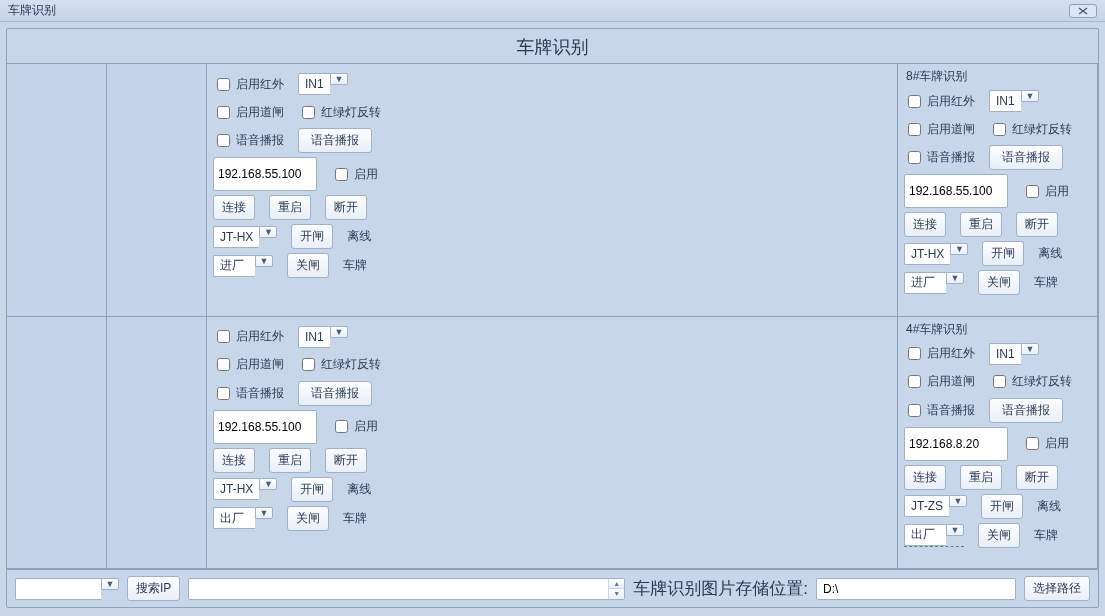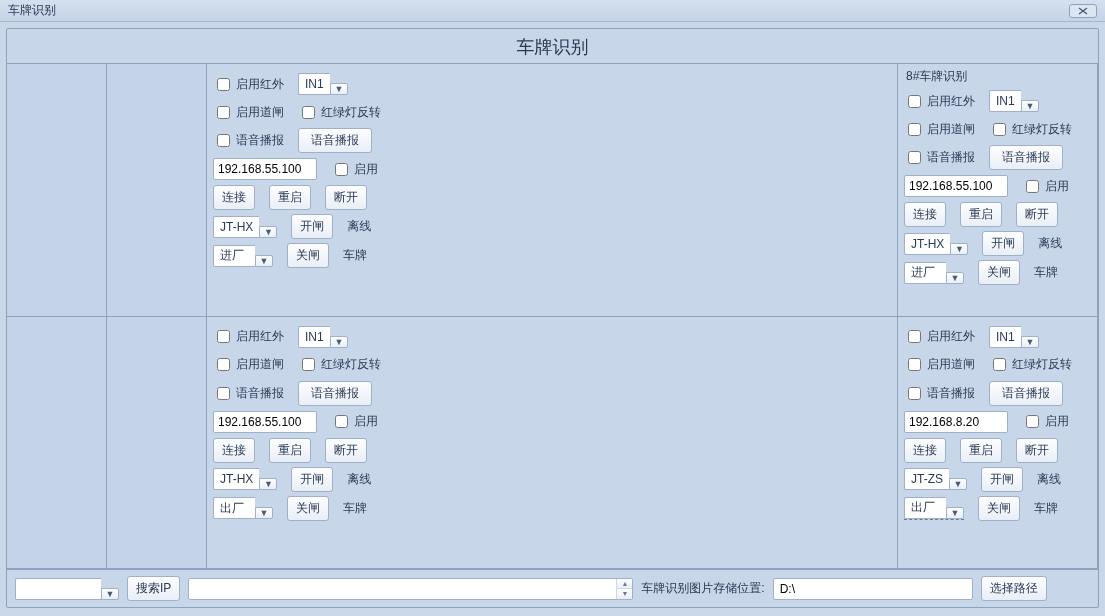--- a/index.html
+++ b/index.html
@@ -107,26 +107,26 @@
     font-family: inherit;
   }
   .btn-wide { min-width: 74px; }
   .sel, .txt {
     background: #ffffff;
     border: 1px solid #9fb1c9;
     border-radius: 2px;
     padding: 2px 4px;
     font-size: 12px;
     font-family: inherit;
-    height: 22px;
+    height: 34px;
   }
   .txt { width: 100px; }
   .combo {
     display: inline-flex;
-    align-items: flex-end;
+    align-items: flex-start;
   }
   .combo .txt-c {
     background: #fff;
     border: 1px solid #9fb1c9;
     border-right: none;
     border-radius: 2px 0 0 2px;
     padding: 2px 6px;
     font-size: 12px;
     height: 22px;
     display: flex;
@@ -174,21 +174,21 @@
     border-left: 1px solid #cdd7e5;
   }
   .spinner-btns div {
     flex: 1;
     display: flex; align-items: center; justify-content: center;
     font-size: 7px; color: #6b7b94;
     cursor: pointer;
     background: linear-gradient(#fdfdfe,#e9eff7);
   }
   .spinner-btns div:first-child { border-bottom: 1px solid #cdd7e5; }
-  .lbl { font-size: 12px; white-space: nowrap; }
+  .lbl { font-size: 17px; white-space: nowrap; }
   .wide-txt {
     background: #fff;
     border: 1px solid #9fb1c9;
     border-radius: 2px;
     padding: 2px 6px;
     font-size: 12px;
     height: 22px;
     font-family: inherit;
   }
 </style>
@@ -385,20 +385,21 @@
         <div class="combo">
             <span class="txt-c" style="min-width:42px">出厂</span>
             <span class="arrow">▼</span>
           </div>
         <button class="btn">关闸</button>
         <span class="status-txt">车牌</span>
       </div>
     </div>
 
     <div class="panel">
+      <div class="panel-title">4#车牌识别</div>
       <div class="row">
         <label class="chk">
             <input type="checkbox" style="">
             <span>启用红外</span>
           </label>
         <div class="combo">
             <span class="txt-c" style="min-width:32px">IN1</span>
             <span class="arrow">▼</span>
           </div>
       </div>

